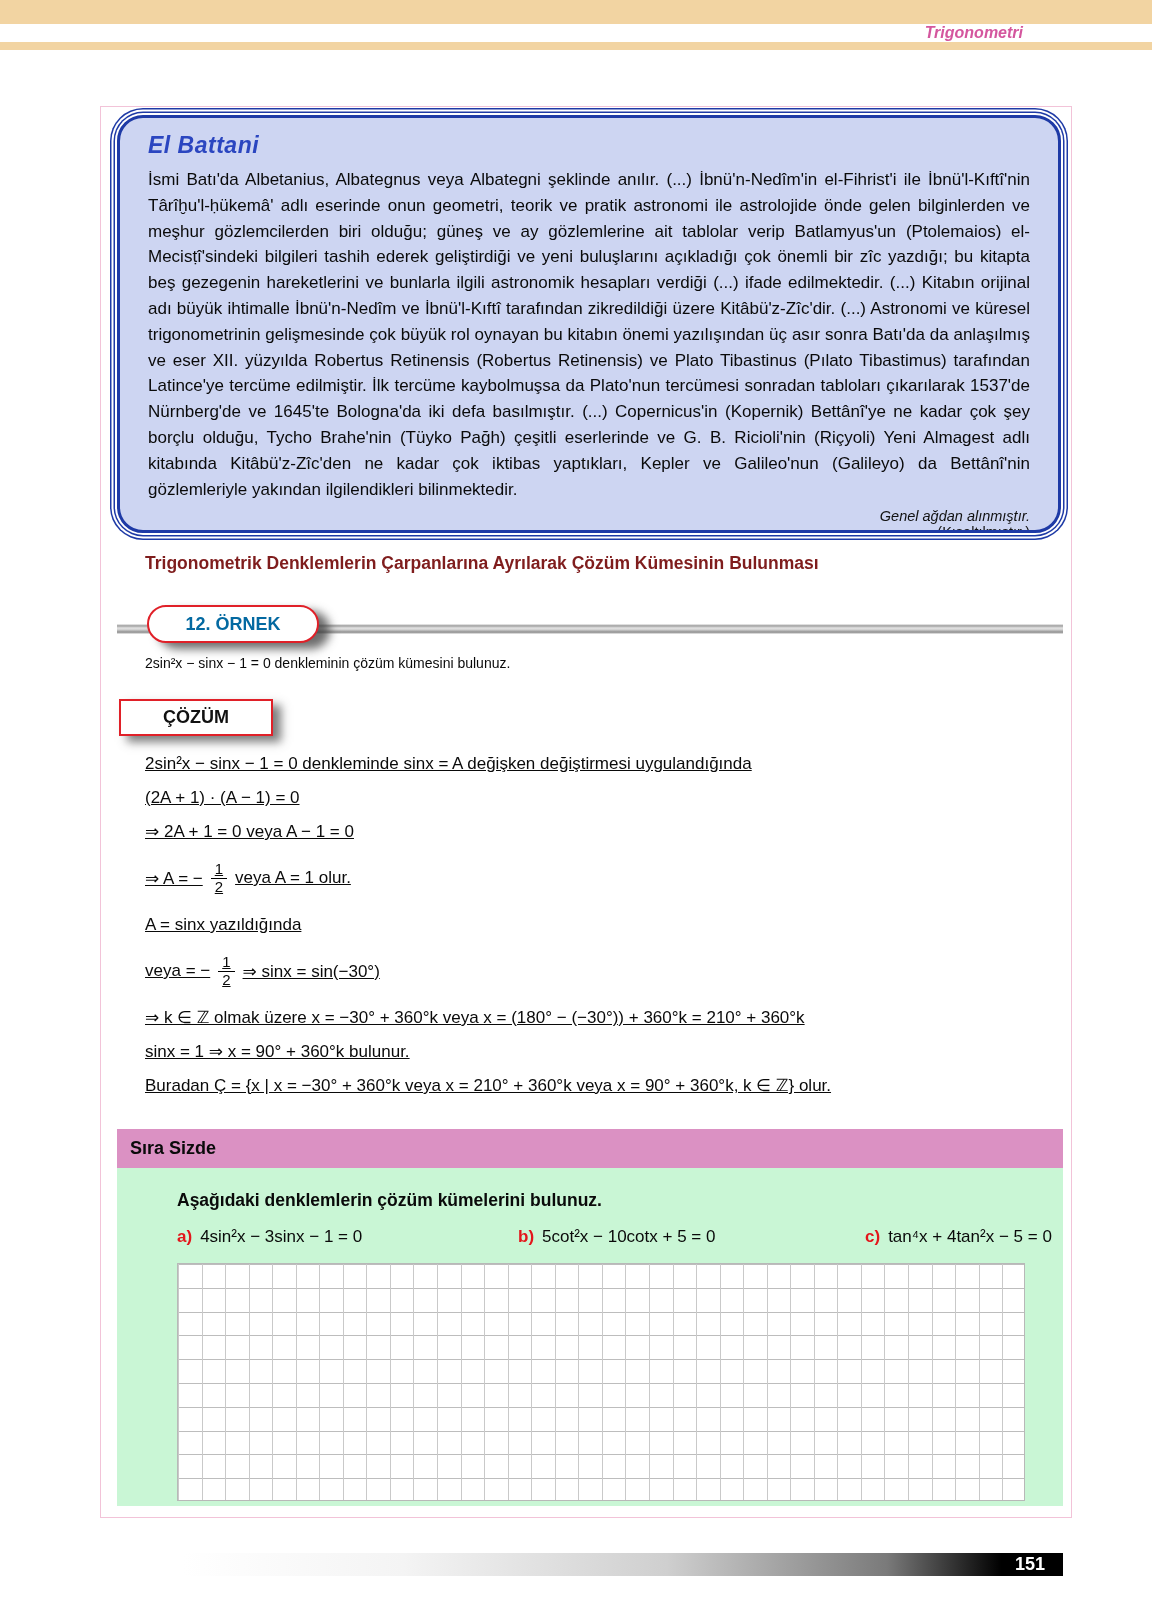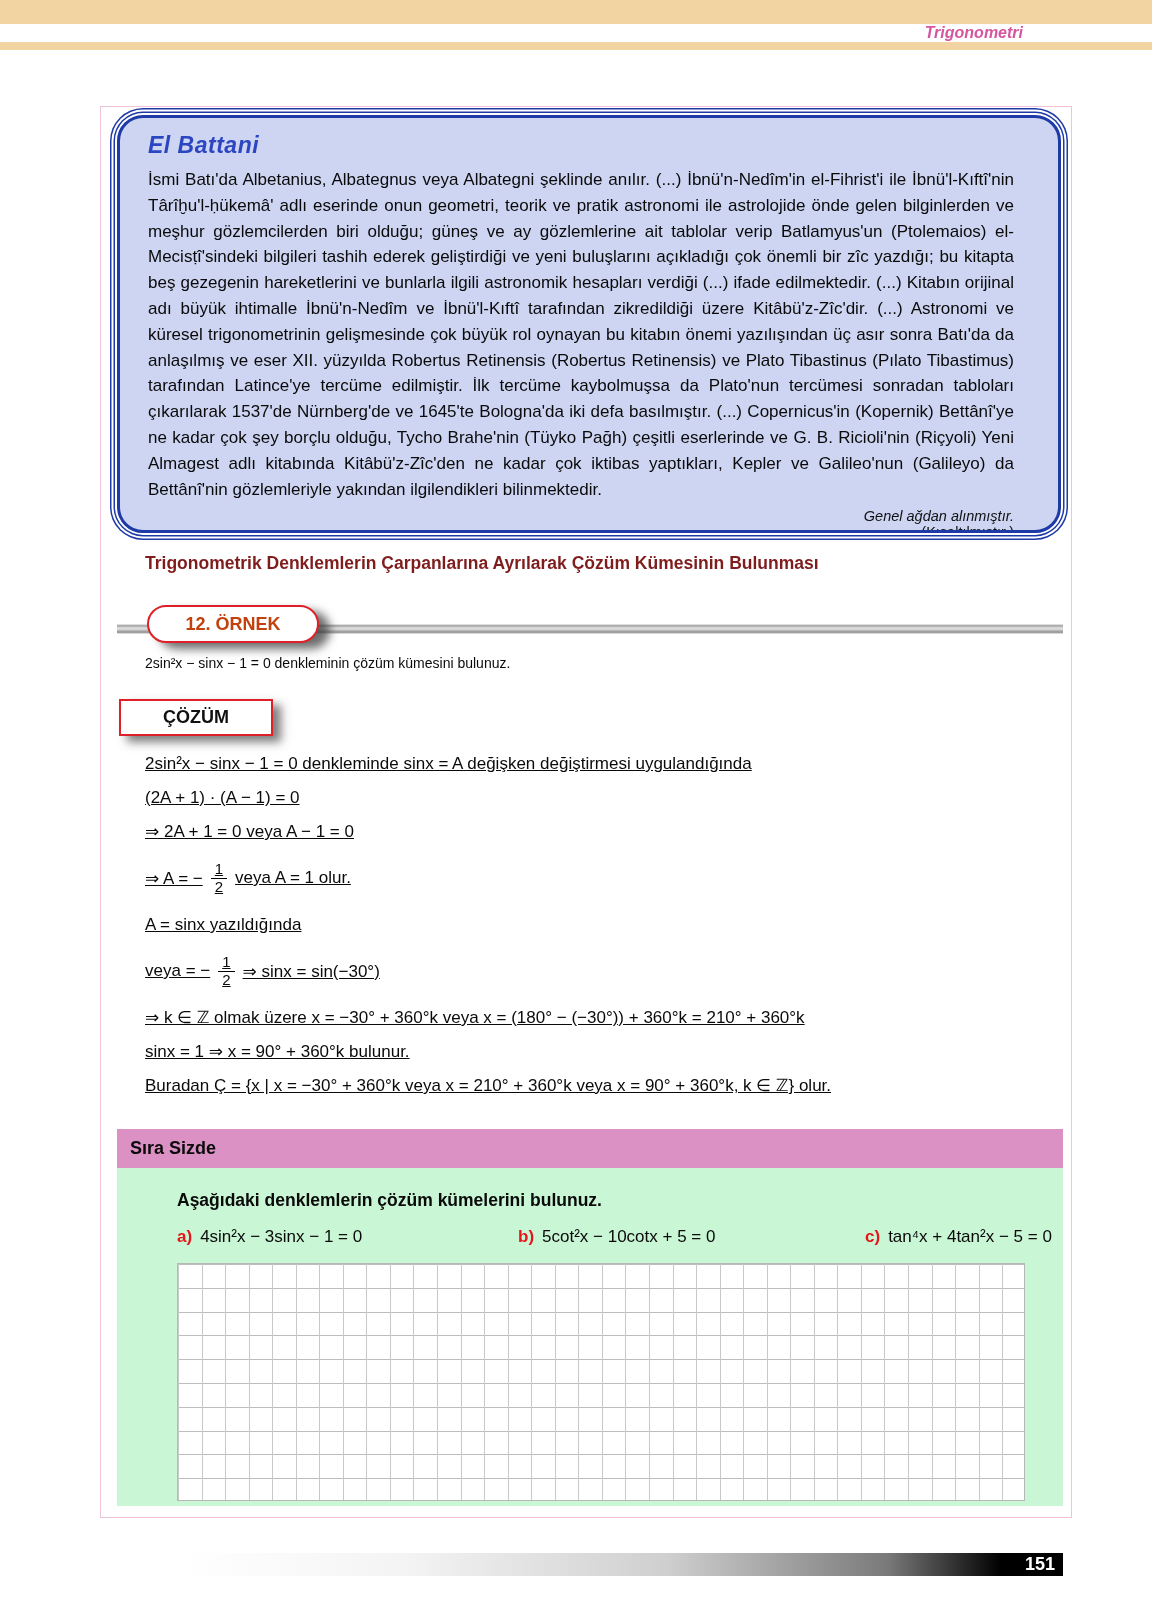--- a/index.html
+++ b/index.html
@@ -21,21 +21,21 @@
   .frame{
     position:absolute;left:100px;top:106px;width:970px;height:1410px;
     border:1px solid #F2C3D8;background:#fff;
   }
 
   
   .battani{
     position:absolute;left:16px;top:8px;width:944px;height:418px;box-sizing:border-box;
     background:#CDD5F2;border:3px solid #1E3AA6;border-radius:26px;
     box-shadow:0 0 0 2px #ffffff,0 0 0 3.5px #1E3AA6,0 0 0 5.5px #ffffff,0 0 0 7px #1E3AA6;
-    padding:12px 44px 8px 28px;overflow:hidden;
+    padding:12px 28px 8px 28px;overflow:hidden;
   }
   .battani-title{
     font-size:23px;font-weight:bold;font-style:italic;color:#2B46C0;margin:2px 0 8px 0;
     letter-spacing:0.5px;
   }
   .battani-text{
     font-size:17px;line-height:25.8px;text-align:justify;color:#0a0a0a;
   }
   .battani-source{font-size:14.5px;font-style:italic;text-align:right;margin-top:6px;}
   .battani-note{font-size:14.5px;text-align:right;}
@@ -48,21 +48,21 @@
   
   .example-strip{position:absolute;left:0;top:494px;width:962px;height:60px;}
   .gray-rule{
     position:absolute;left:16px;top:23px;width:946px;height:10px;
     background:linear-gradient(to bottom,#f7f7f7 0%,#9e9e9e 18%,#e3e3e3 40%,#d2d2d2 55%,#8f8f8f 82%,#f2f2f2 100%);
   }
   .example-badge{
     position:absolute;left:46px;top:4px;width:172px;height:38px;box-sizing:border-box;
     background:#ffffff;border:2.5px solid #E02028;border-radius:22px;
     display:flex;align-items:center;justify-content:center;
-    font-size:18px;font-weight:bold;color:#c2410c;
+    font-size:18px;font-weight:bold;color:#0369a1;
     box-shadow:11px 6px 10px rgba(60,60,60,0.75);
   }
 
   
   .problem{position:absolute;left:44px;top:548px;font-size:14px;color:#0a0a0a;}
 
   
   .cozum-box{
     position:absolute;left:18px;top:592px;box-sizing:border-box;
     background:#fff;border:2.5px solid #E02028;padding:6px 42px;
@@ -103,21 +103,21 @@
     background-image:
       repeating-linear-gradient(to right,#c9c9c9 0,#c9c9c9 1px,transparent 1px,transparent 23.55px),
       repeating-linear-gradient(to bottom,#bdbdbd 0,#bdbdbd 1px,transparent 1px,transparent 23.8px);
     border:1px solid #b8b8b8;
   }
 
   
   .footer-bar{
     position:absolute;left:183px;top:1553px;width:880px;height:23px;
     background:linear-gradient(to right,#ffffff 0%,#f4f4f4 25%,#cfcfcf 55%,#7a7a7a 80%,#000000 93%);
-    display:flex;align-items:center;justify-content:flex-end;box-sizing:border-box;padding-right:8px;
+    display:flex;align-items:center;justify-content:flex-end;box-sizing:border-box;padding-right:18px;
     font-size:18px;font-weight:bold;color:#ffffff;
   }
 </style>
 </head>
 <body>
 
 <div class="bar-top"></div>
 <div class="chapter-strip">
   <span class="chapter">Trigonometri</span>
 </div>

